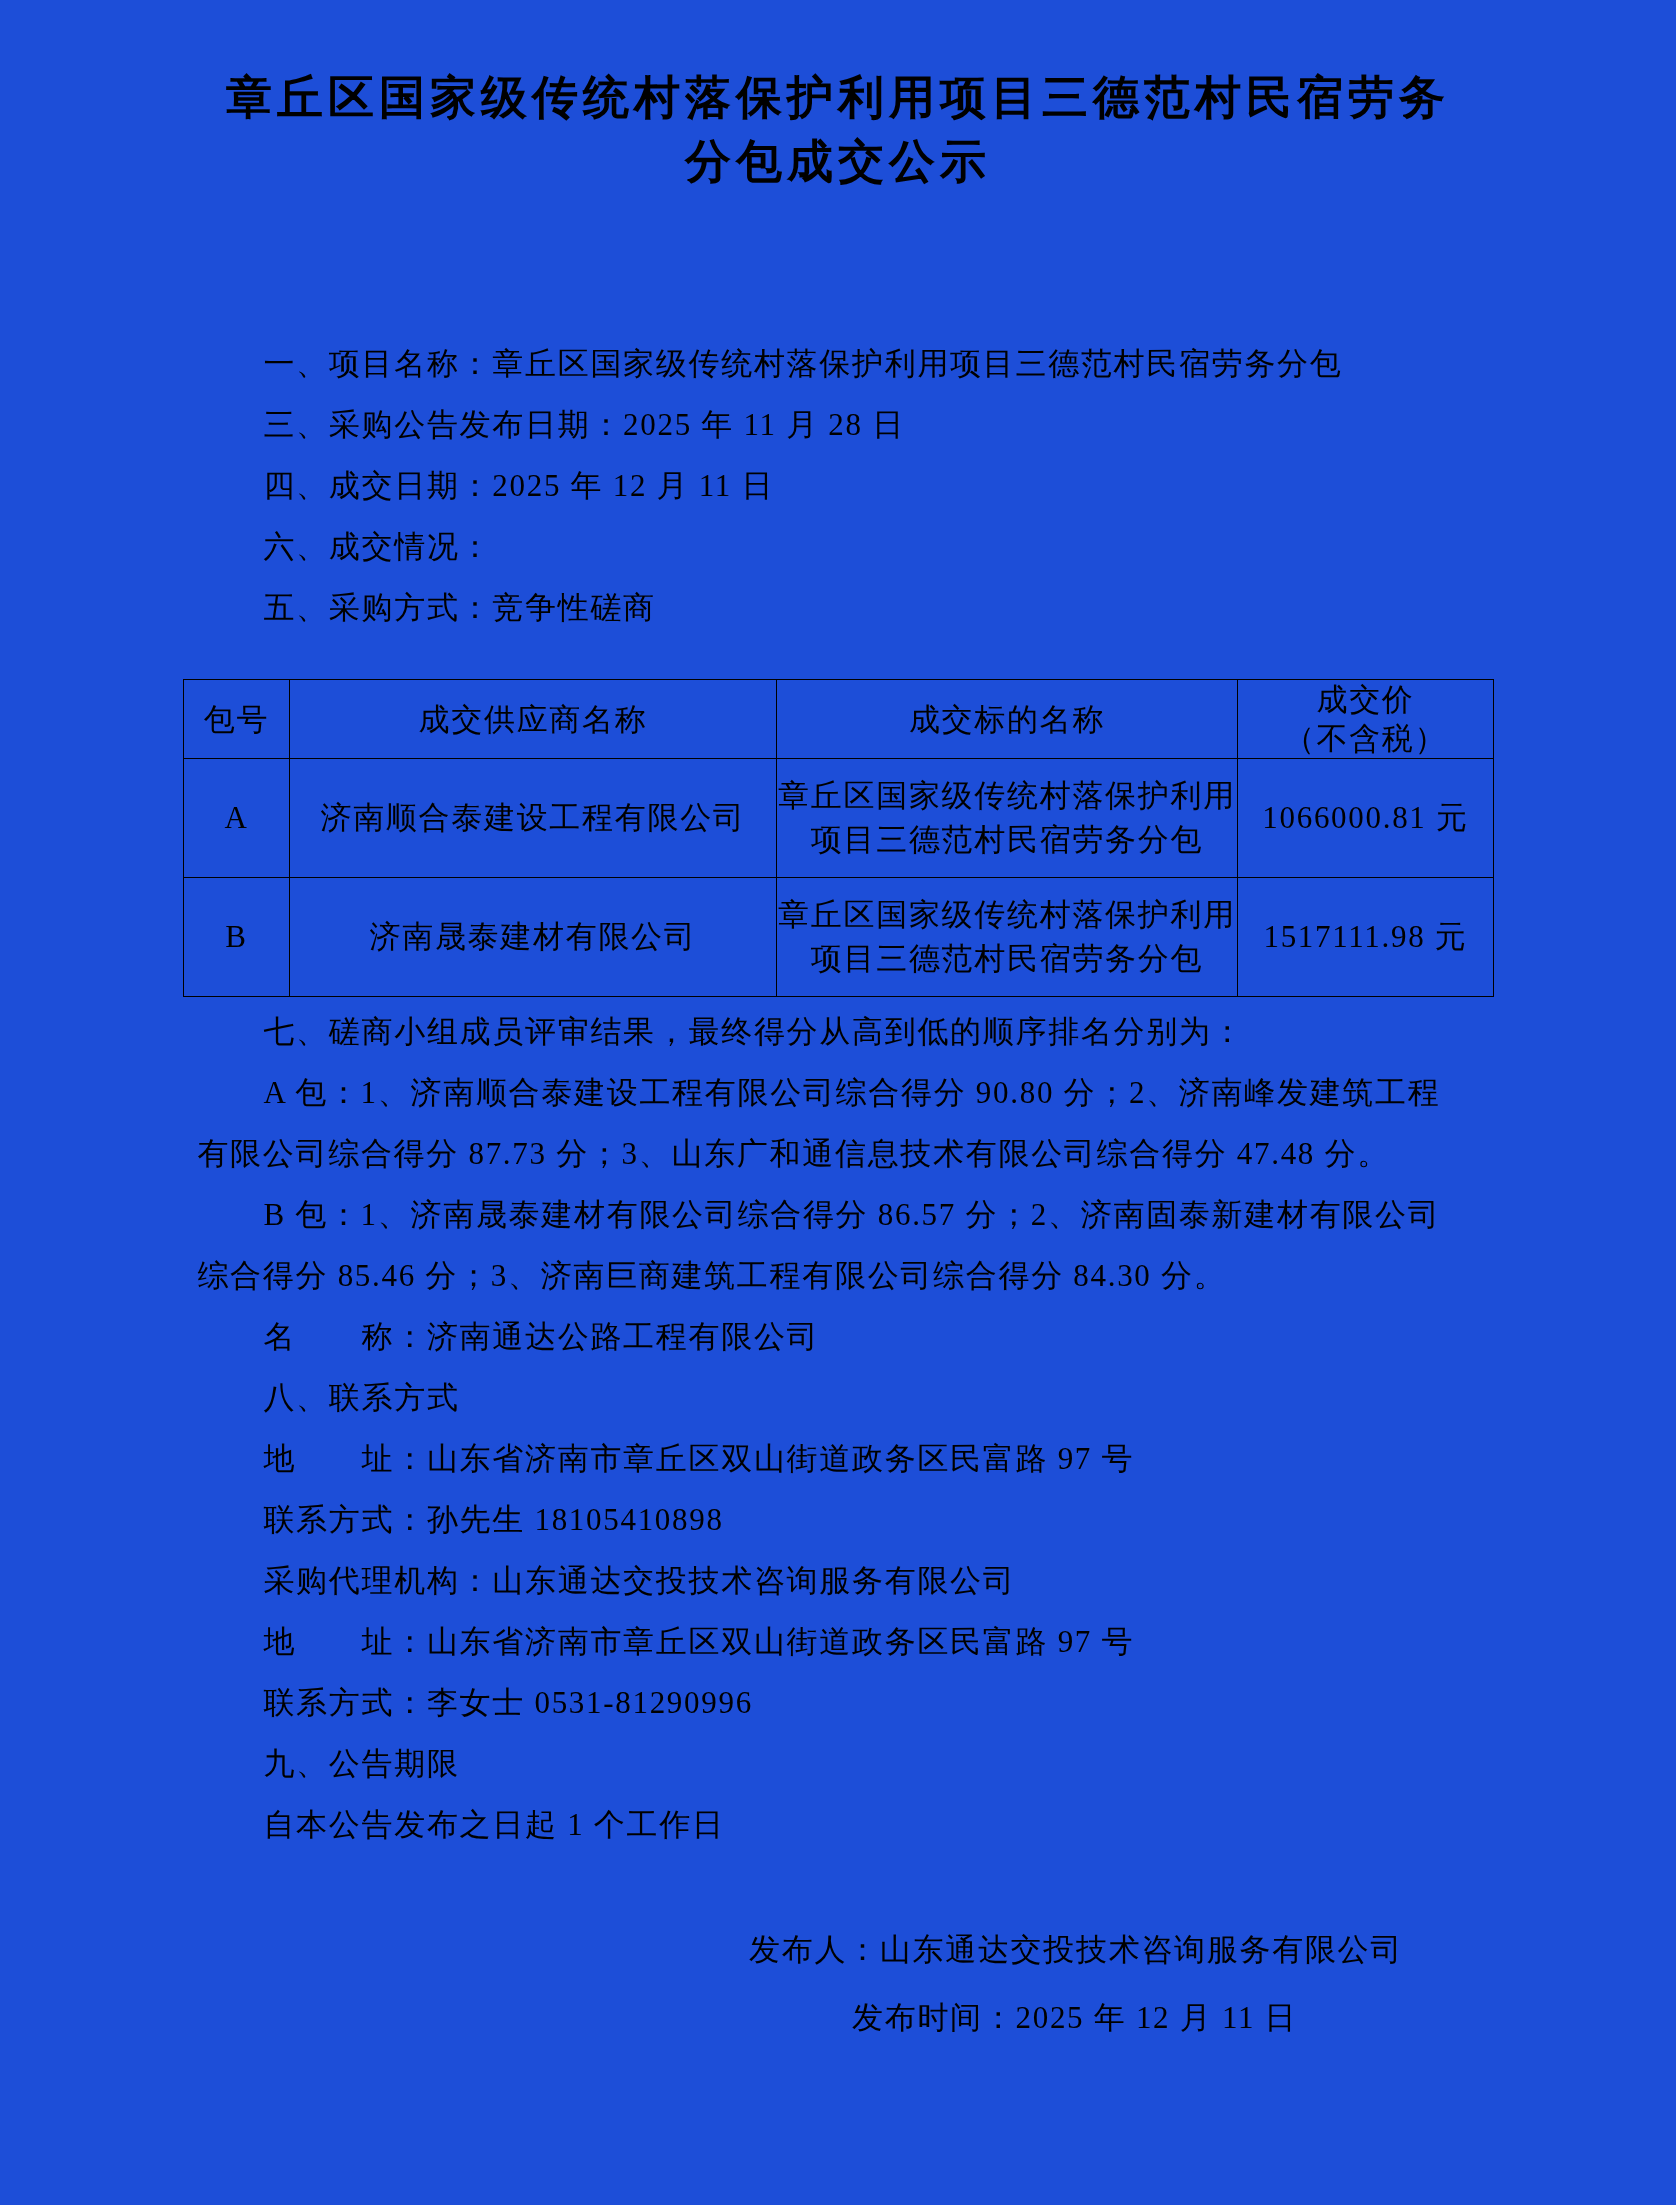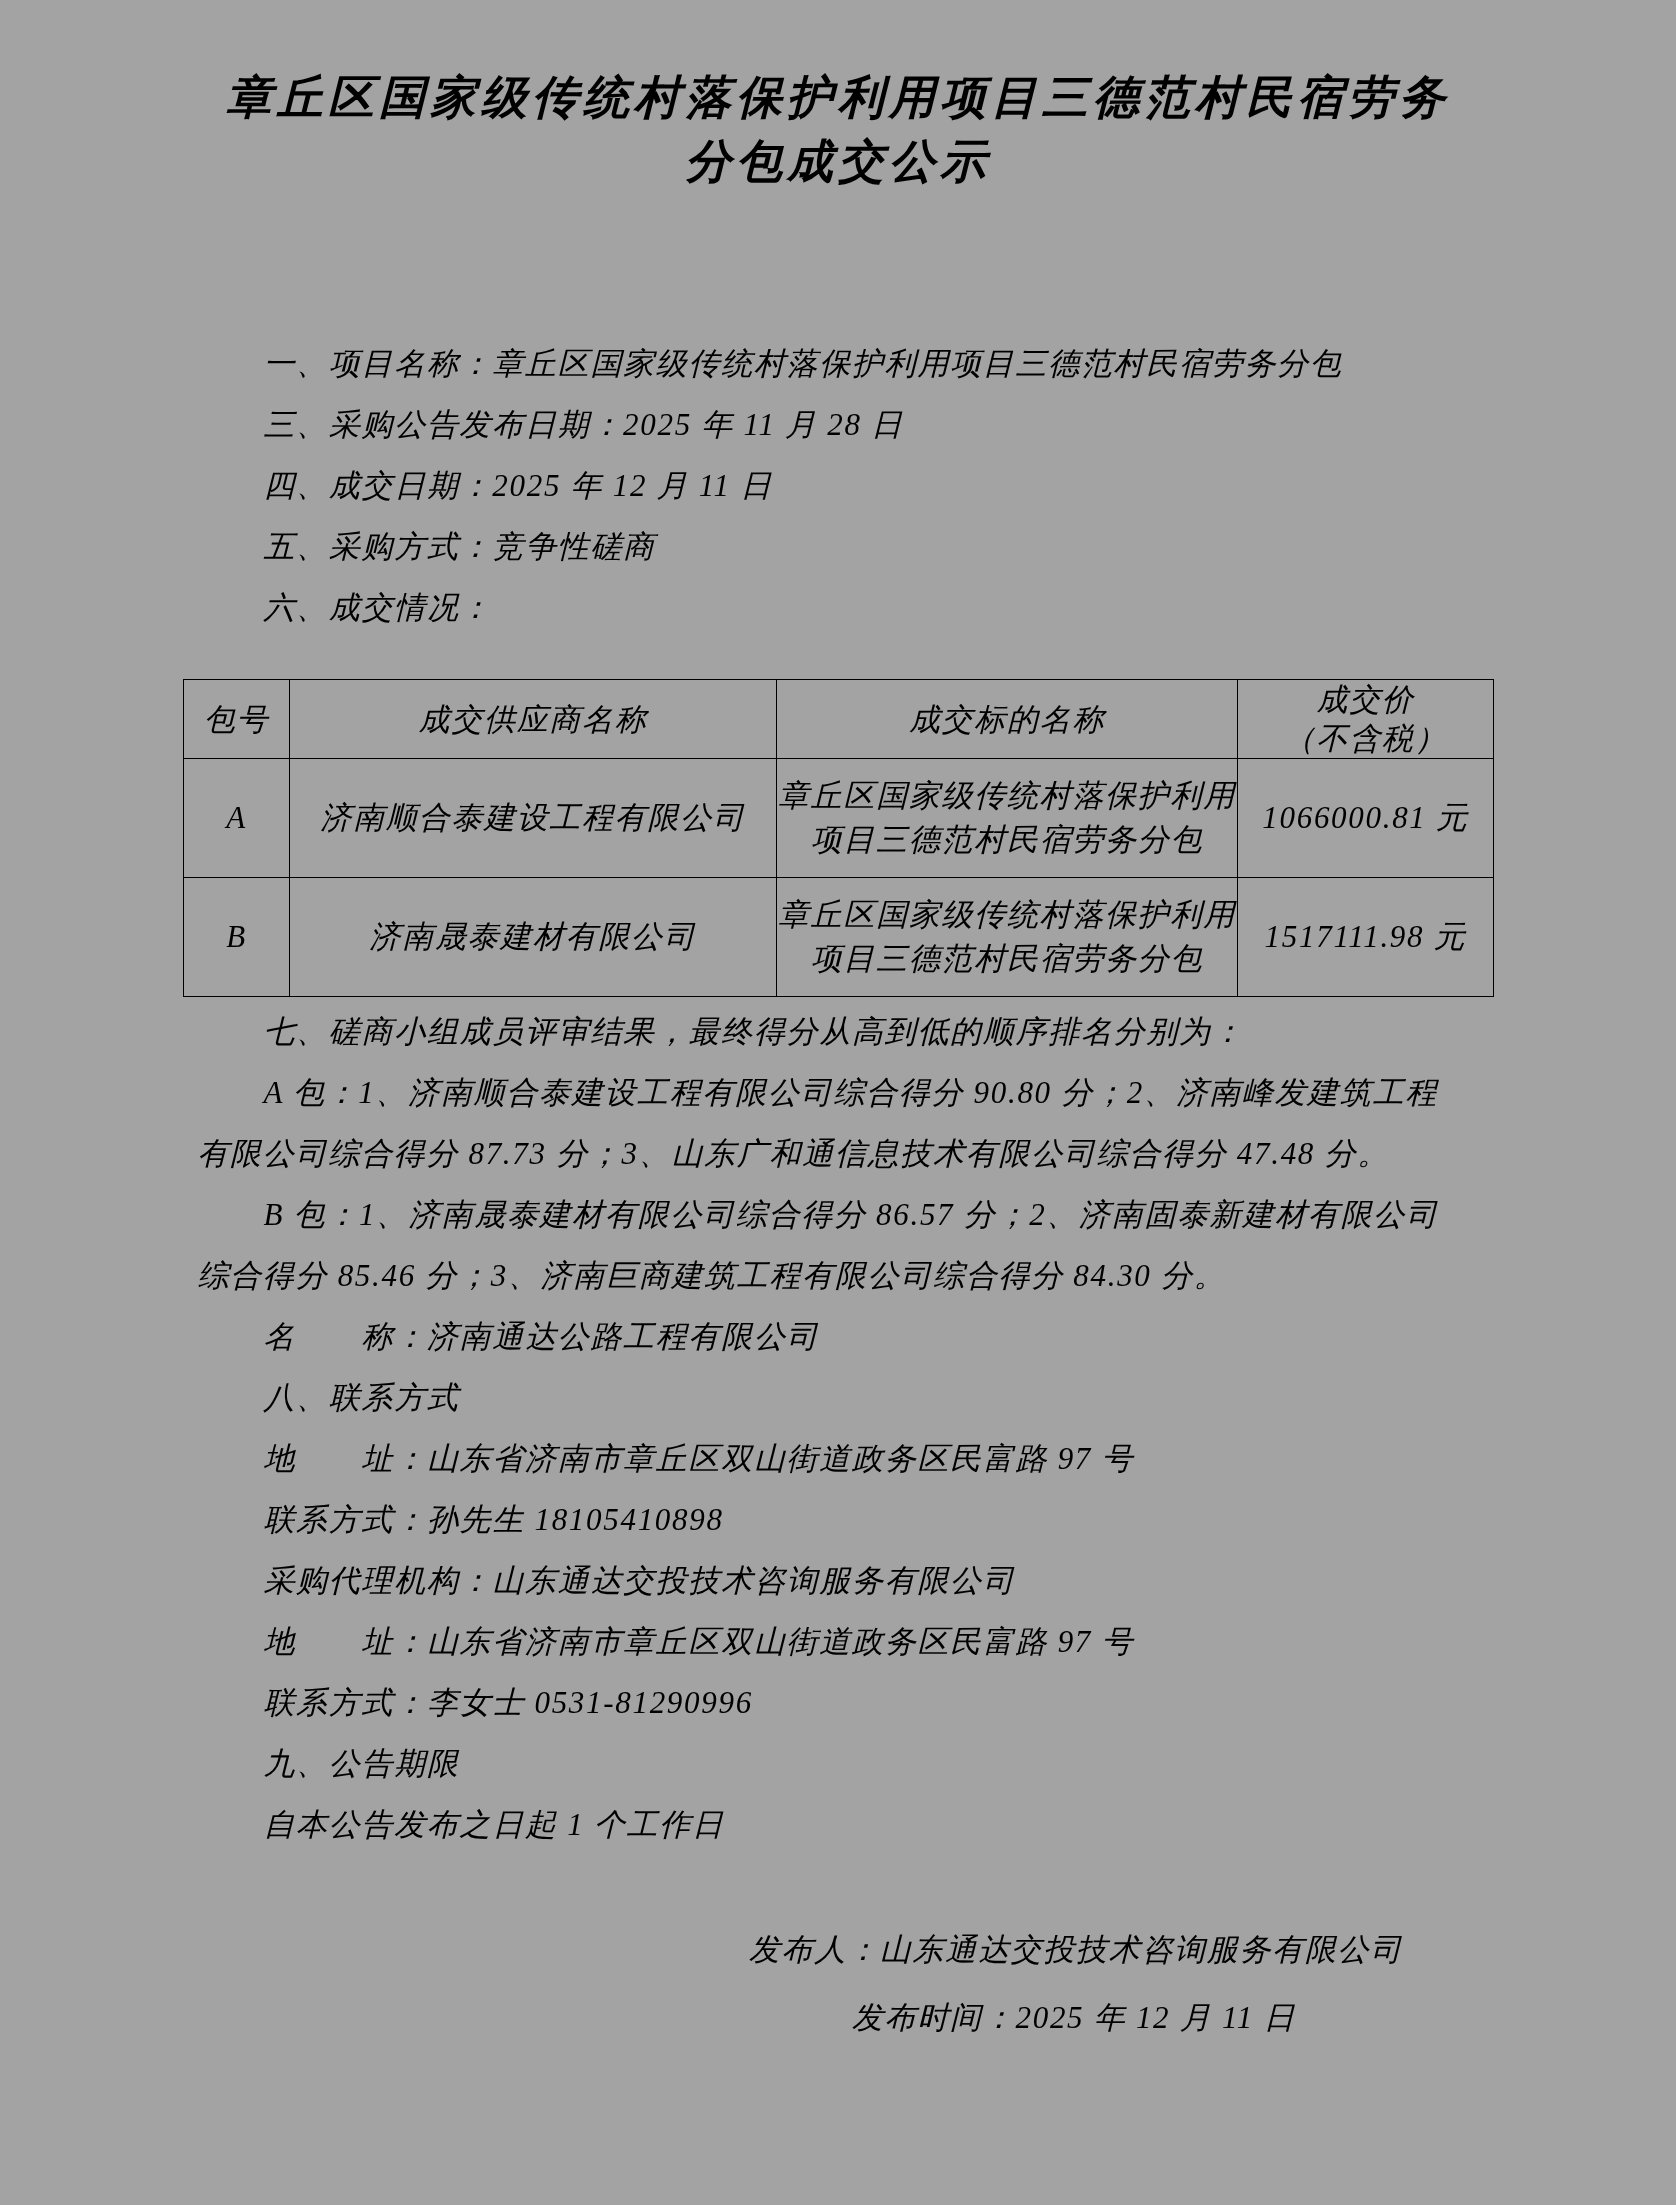--- a/index.html
+++ b/index.html
@@ -1,25 +1,24 @@
 <!DOCTYPE html>
 <html style="font-size:13.5px"><head>
 <meta charset="utf-8">
 <style>
   html,body{margin:0;padding:0;background:#888;}
   .page{
     position:relative;
     width:1676px;height:2205px;
-    background:#a3a3a3;
+    background:#1d4ed8;
     box-sizing:border-box;
     padding:66px 183px 0 183px;
     font-family:"Liberation Serif","DejaVu Serif",serif;
     color:#000;
     overflow:hidden;
-    font-style:italic;
   }
   .doc-title{
     text-align:center;
     font-size:46px;
     font-weight:bold;
     line-height:64px;
     letter-spacing:5px;
     white-space:nowrap;
   }
   .spacer-title{height:139px;}
@@ -69,22 +68,22 @@
 
   <div class="doc-title">章丘区国家级传统村落保护利用项目三德范村民宿劳务</div>
   <div class="doc-title">分包成交公示</div>
 
   <div class="spacer-title"></div>
 
   <div id="intro-lines">
       <p class="para indent">一、项目名称：章丘区国家级传统村落保护利用项目三德范村民宿劳务分包</p>
       <p class="para indent">三、采购公告发布日期：2025 年 11 月 28 日</p>
       <p class="para indent">四、成交日期：2025 年 12 月 11 日</p>
+      <p class="para indent">六、成交情况：</p>
       <p class="para indent">五、采购方式：竞争性磋商</p>
-      <p class="para indent">六、成交情况：</p>
     </div>
 
   <div class="spacer-table"></div>
 
   <table class="award">
     <tbody id="award-tbody">
       <tr class="hdr">
         <td class="col-package">包号</td>
         <td class="col-supplier">成交供应商名称</td>
         <td class="col-subject" style="text-align:center;">成交标的名称</td>

